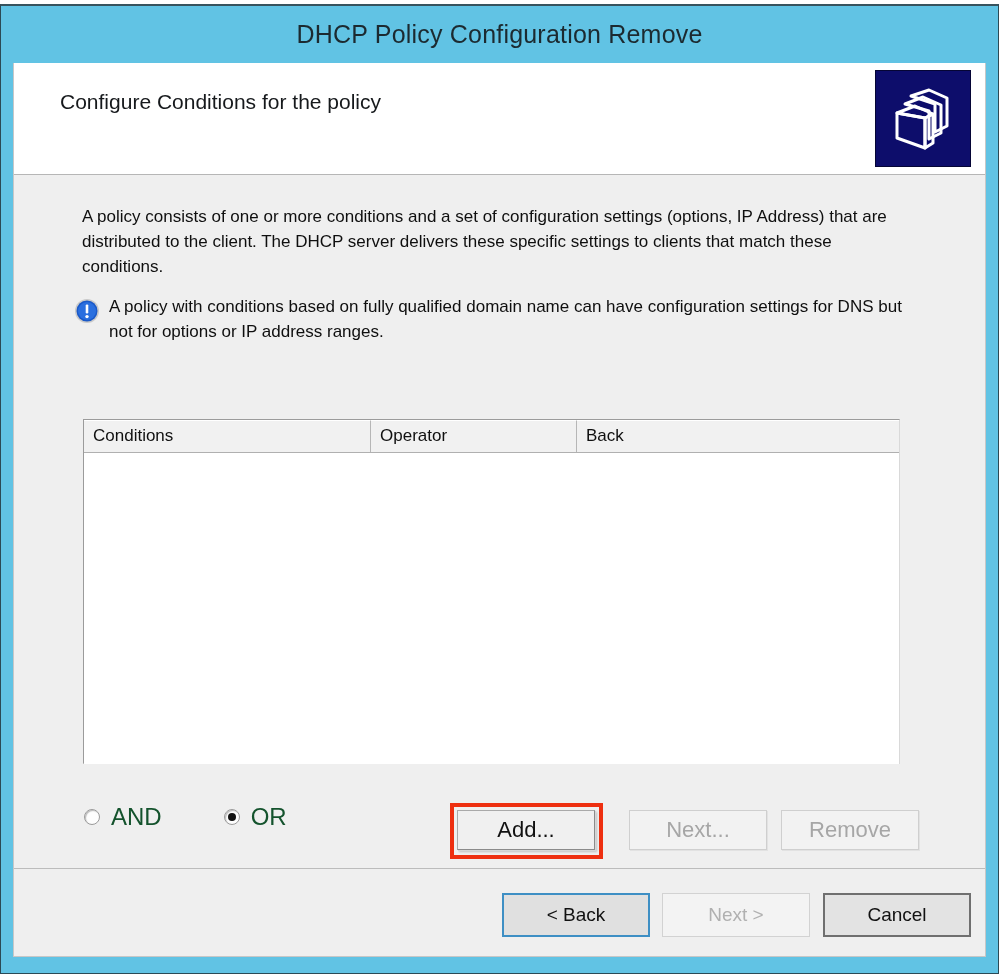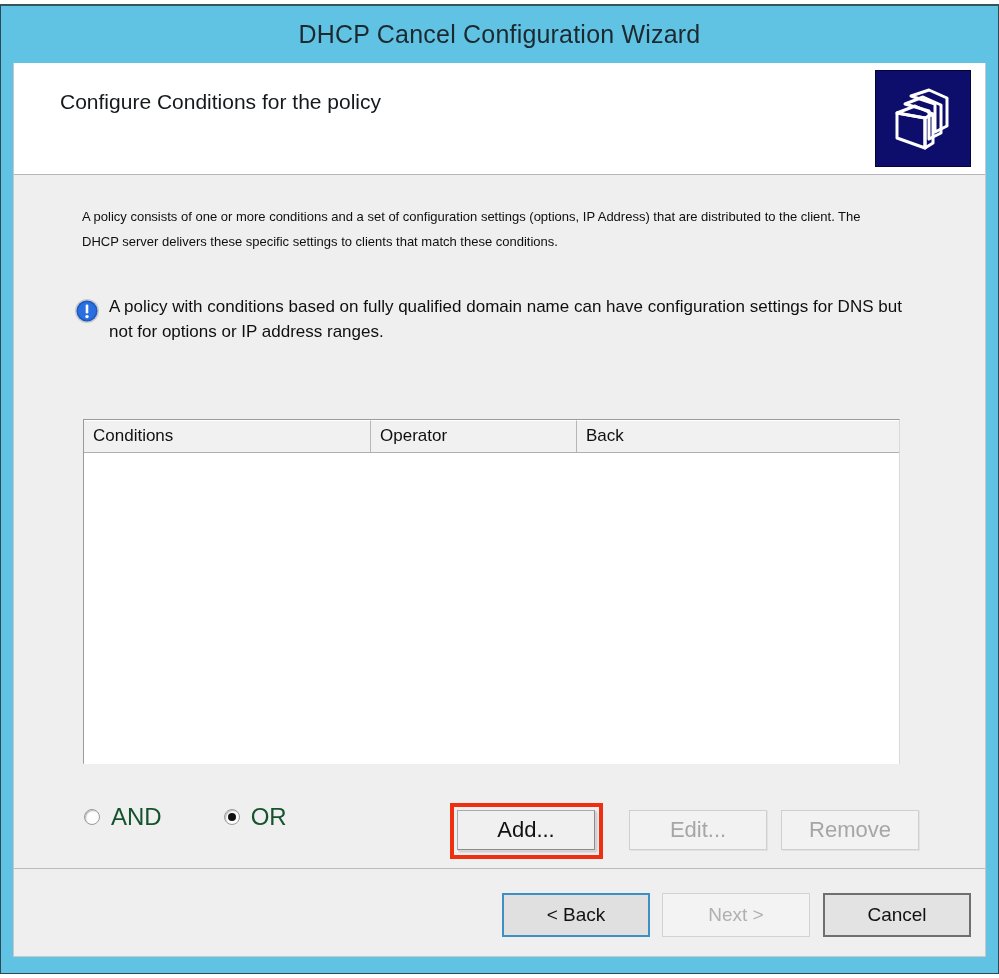--- a/index.html
+++ b/index.html
@@ -100,21 +100,21 @@
     width: 971px;
     height: 780px;
     background: #efefef;
   }
 
   #intro-text {
     position: absolute;
     left: 68px;
     top: 28px;
     width: 818px;
-    font-size: 13px;
+    font-size: 17px;
     line-height: 25px;
     color: #0f0f0f;
   }
 
   #note-row {
     position: absolute;
     left: 60px;
     top: 118px;
     width: 830px;
     display: flex;
@@ -303,21 +303,21 @@
     background: #e3e3e3;
     margin-left: 13px;
   }
 </style>
 </head>
 <body>
 
 <div id="window">
 
   <div id="titlebar">
-    <span id="titlebar-text">DHCP Cancel Configuration Wizard</span>
+    <span id="titlebar-text">DHCP Policy Configuration Remove</span>
   </div>
 
   <div id="client">
 
     <div id="header">
       <div id="header-title">Configure Conditions for the policy</div>
       <div id="header-icon">
         <svg width="68" height="66" viewBox="0 0 68 66" aria-hidden="true">
           <g fill="none" stroke="#ffffff" stroke-width="3" stroke-linejoin="round" stroke-linecap="round">
             <path d="M22 10 L40 4 L58 12 L58 40 L46 46 L46 18 Z"></path>
@@ -364,21 +364,21 @@
         </div>
         <div class="radio-item">
           <span class="radio-mark on"></span>
           <span class="radio-label">OR</span>
         </div>
       </div>
 
       <div id="action-buttons">
         <div class="btn" id="btn-add">Add...</div>
         <div id="add-highlight"></div>
-        <div class="btn disabled" id="btn-edit">Edit...</div>
+        <div class="btn disabled" id="btn-edit">Next...</div>
         <div class="btn disabled" id="btn-remove">Remove</div>
       </div>
 
       <div id="footer">
         <div id="footer-buttons">
           <div class="fbtn focused">&lt; Back</div>
           <div class="fbtn disabled">Next &gt;</div>
           <div class="fbtn strong">Cancel</div>
         </div>
       </div>

